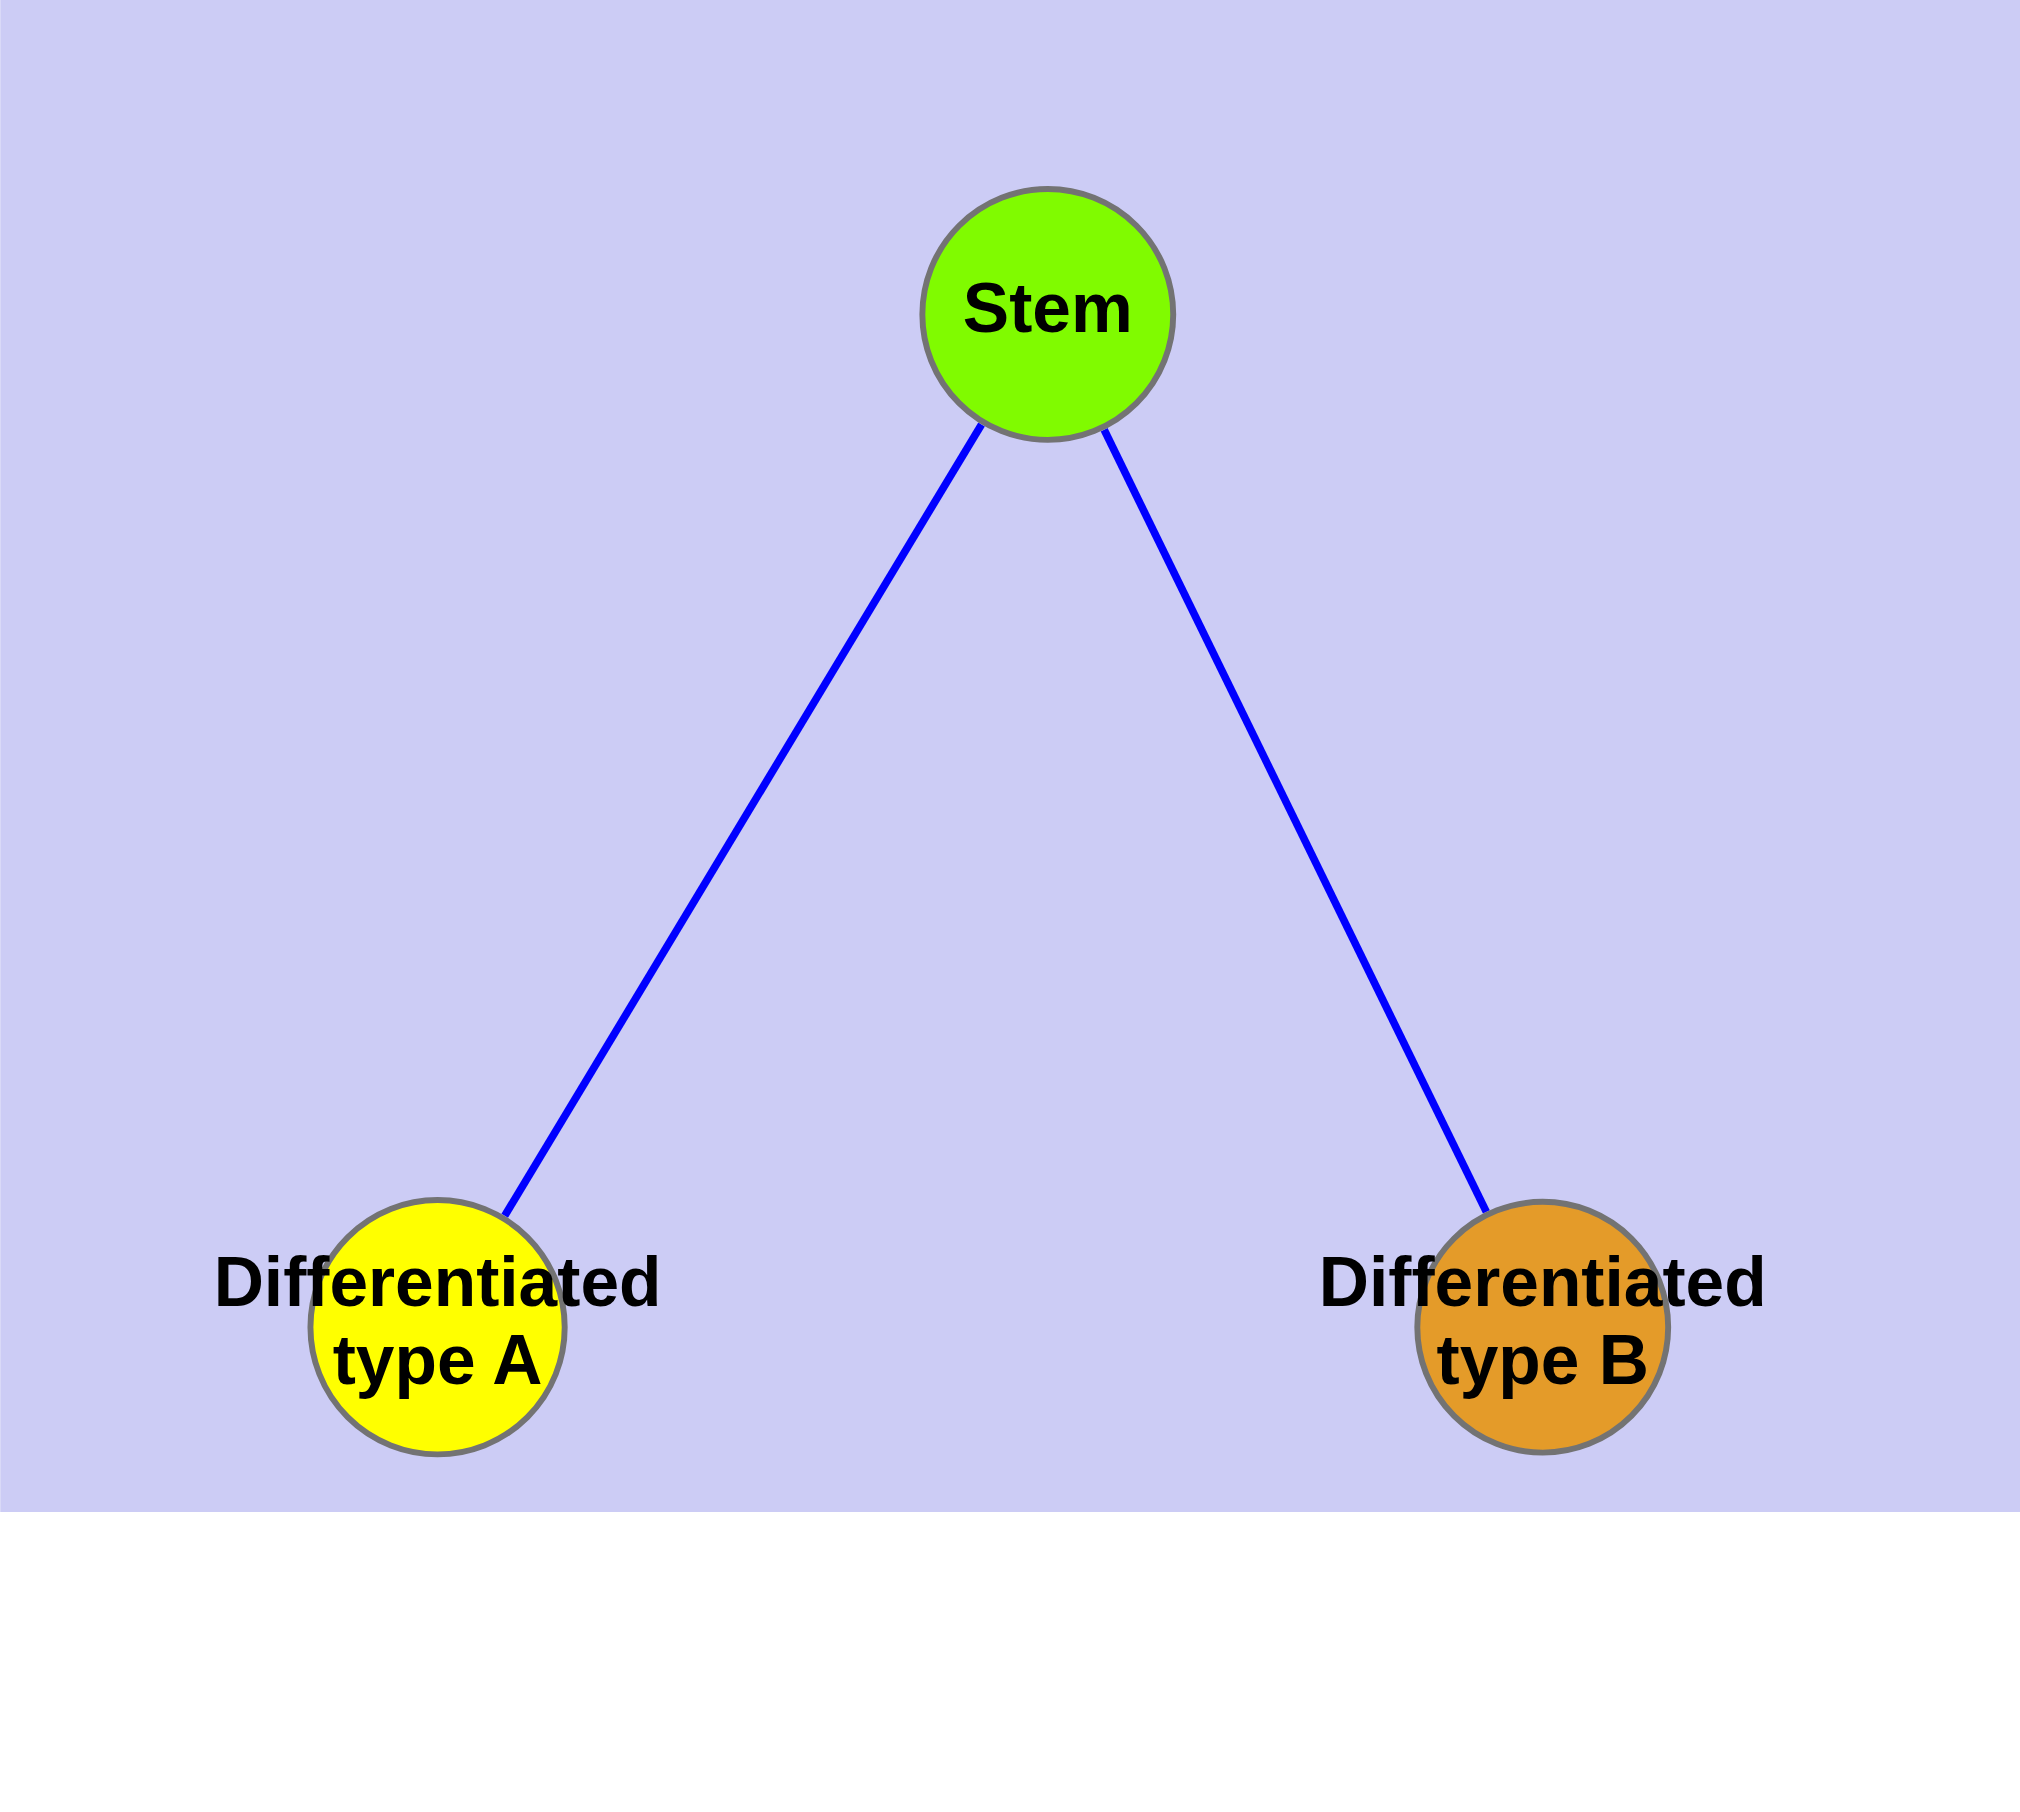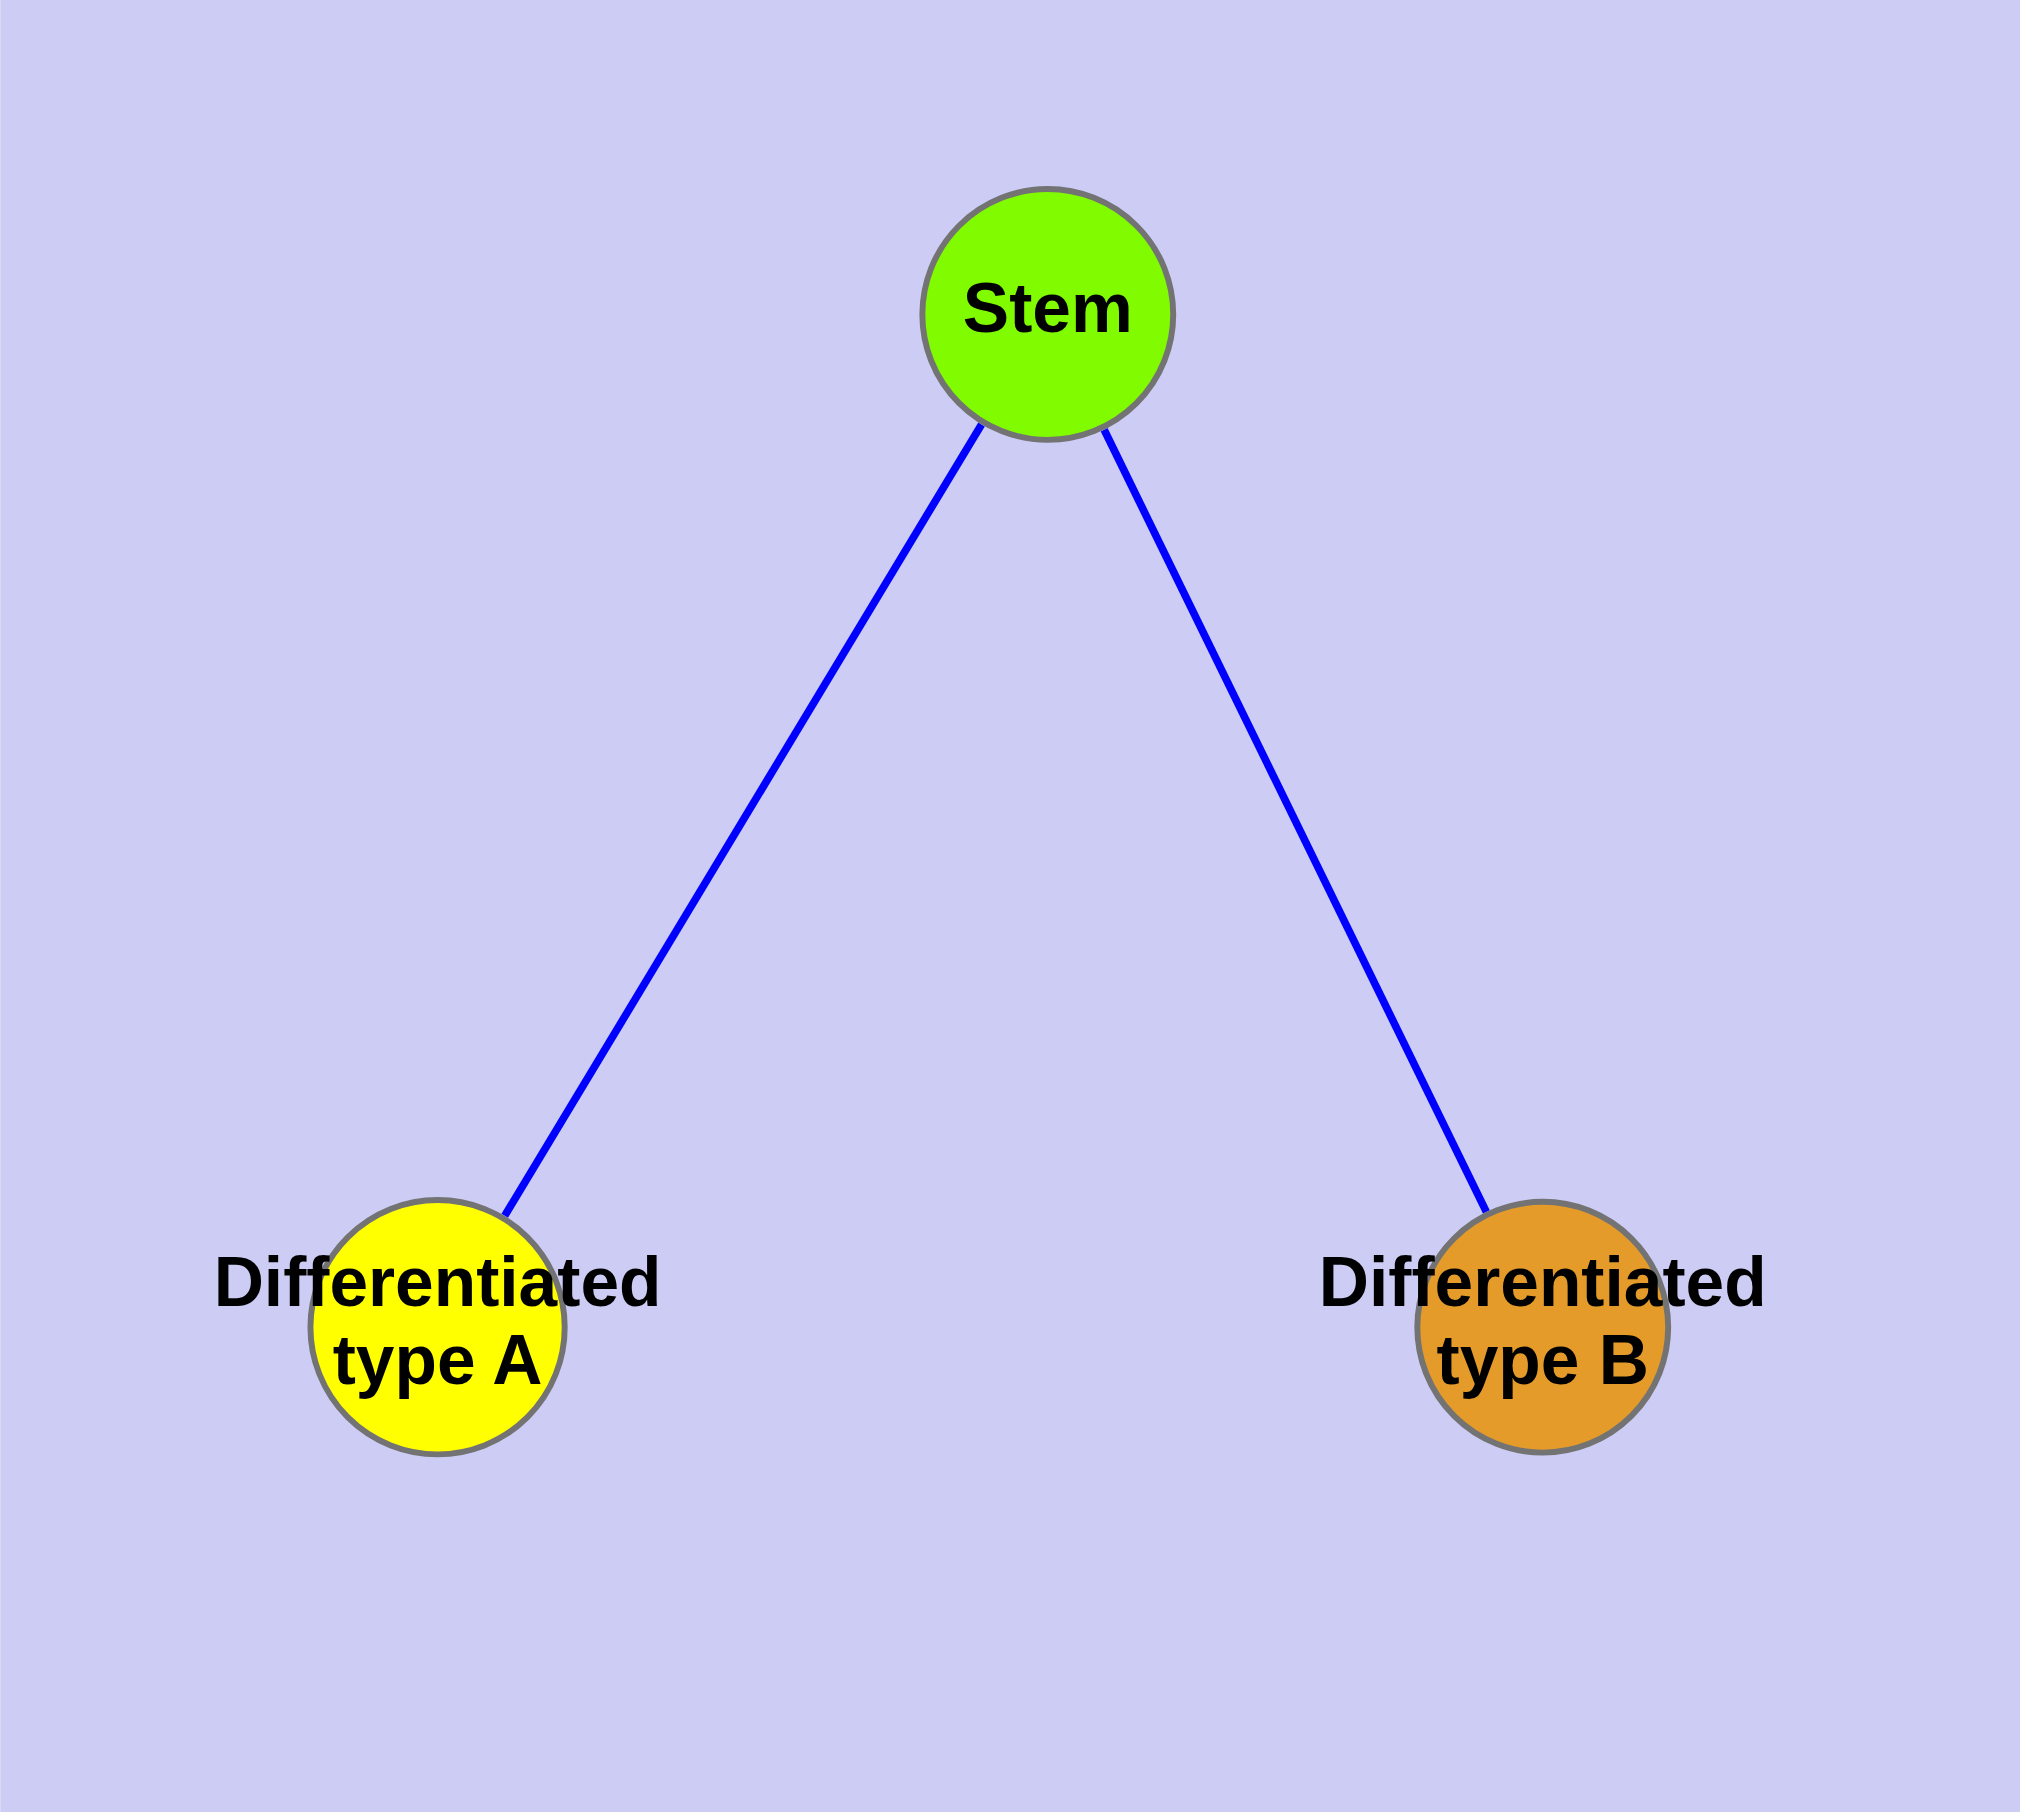--- a/index.html
+++ b/index.html
@@ -4,21 +4,21 @@
 <title>Cell Differentiation Graph</title>
 <style>
   html, body {
     margin: 0;
     padding: 0;
     background: #ffffff;
   }
   #canvas-root {
     position: relative;
     width: 2021px;
-    height: 1812px;
+    height: 1512px;
     overflow: hidden;
     font-family: "Liberation Sans", sans-serif;
     text-align: right;
   }
   #graph-svg {
     position: absolute;
     top: 0;
     left: 0;
     width: 2021px;
     height: 1812px;

